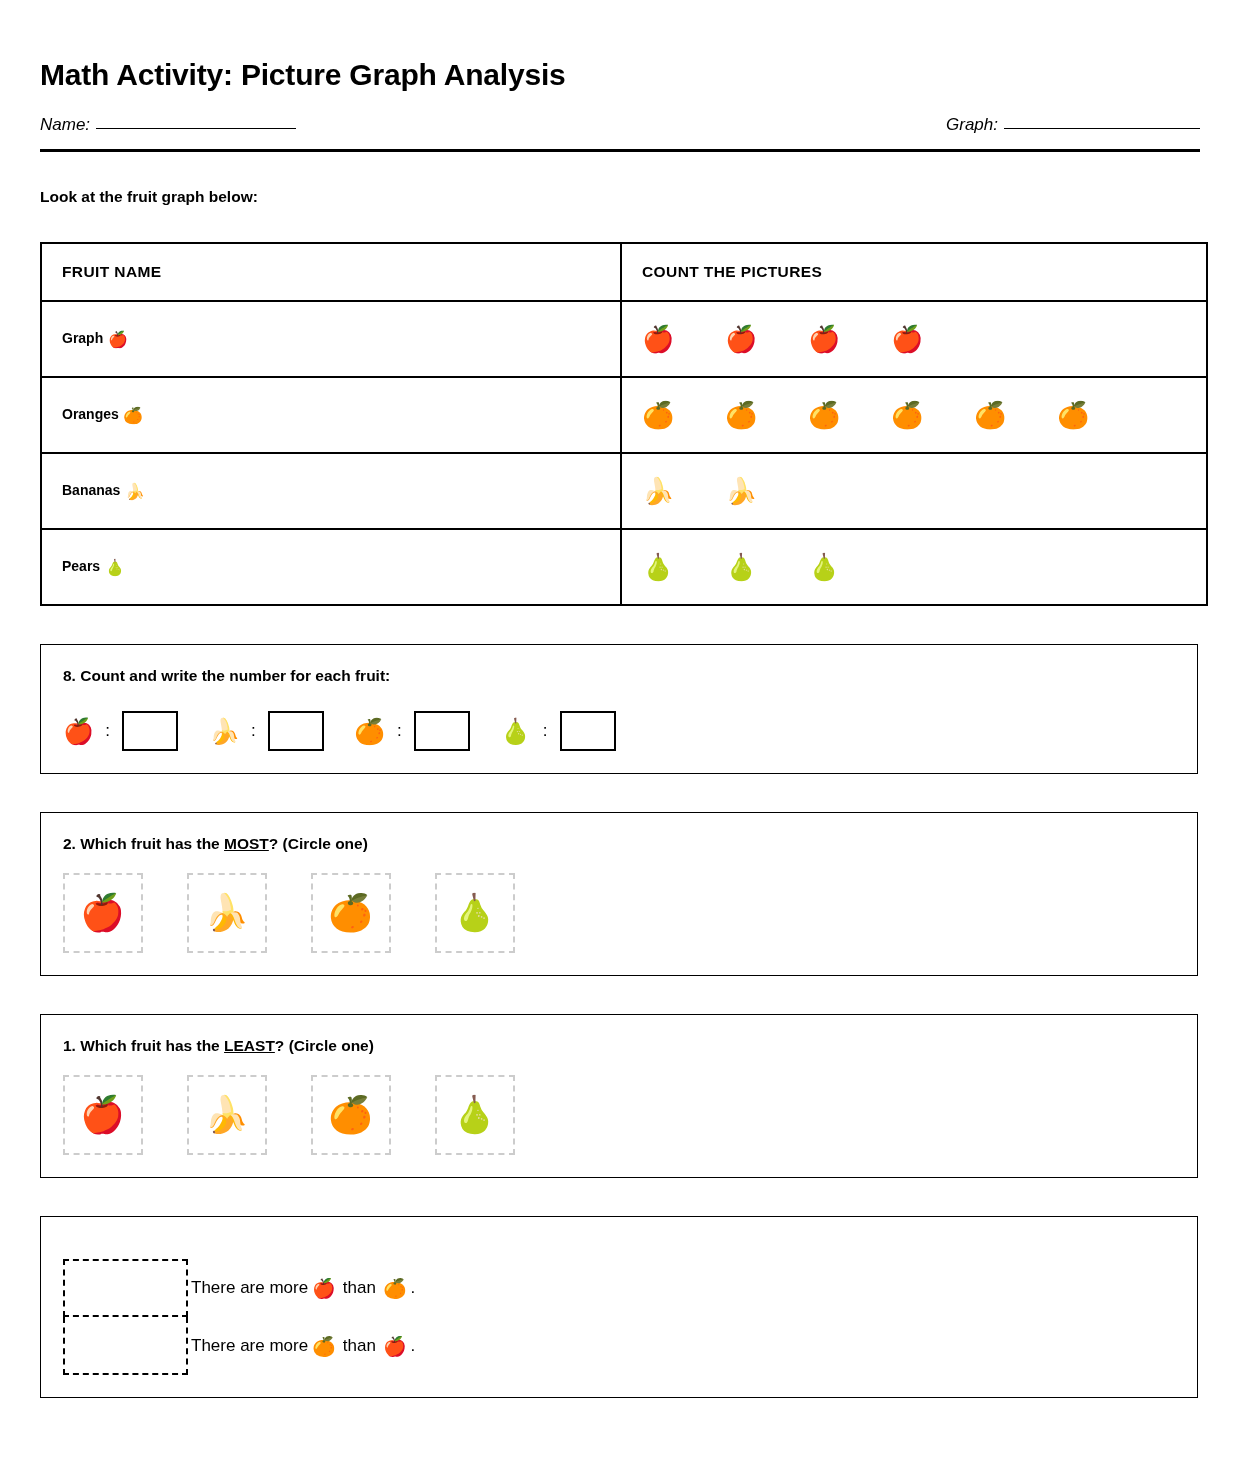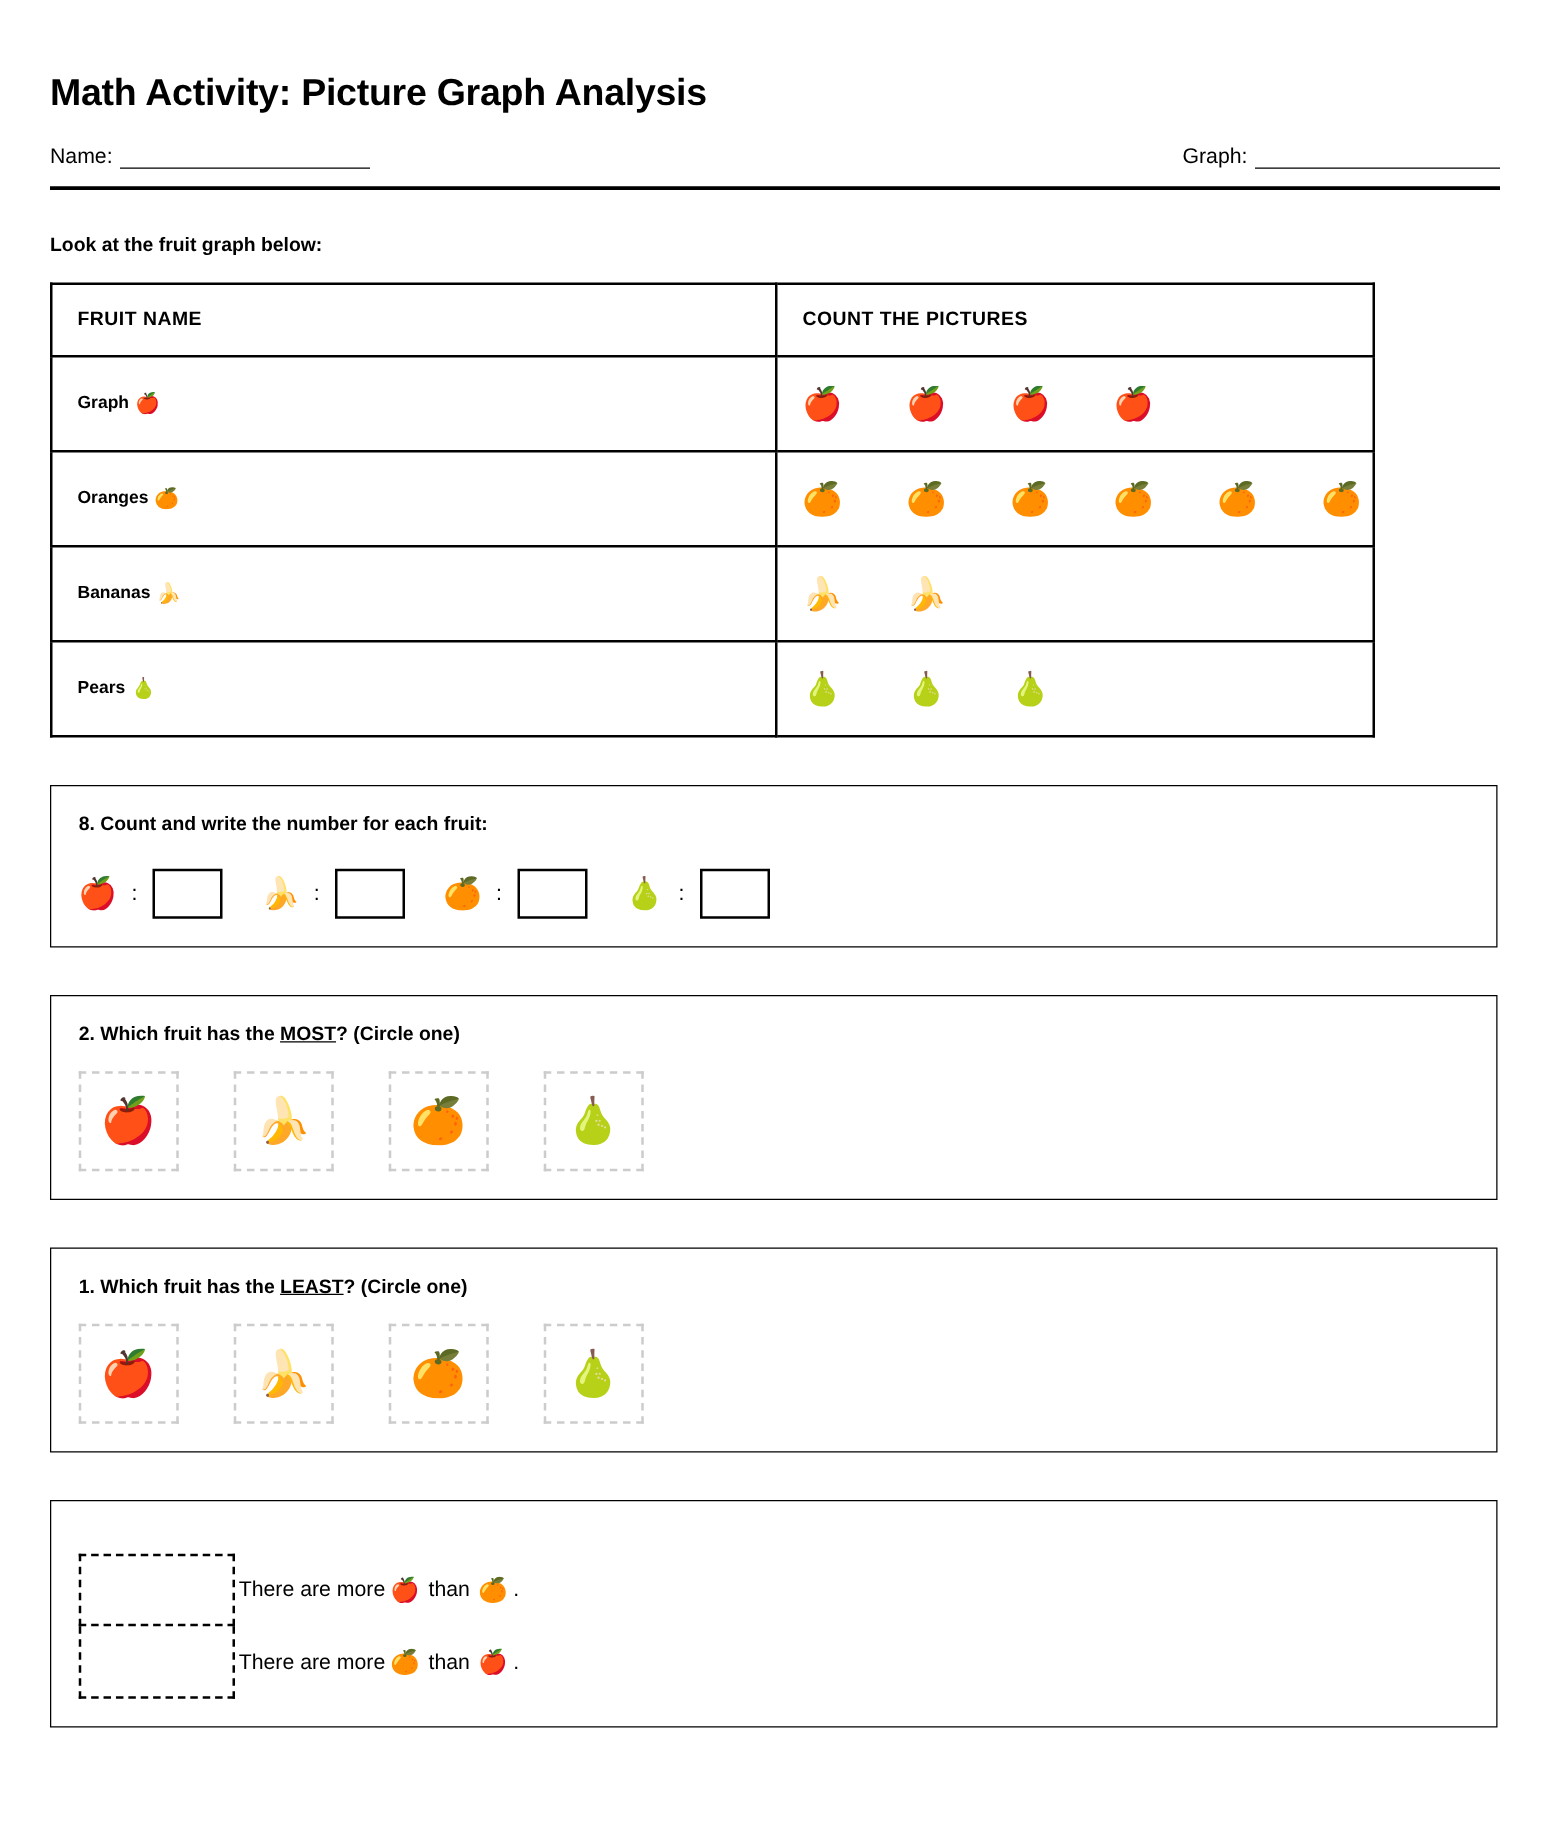--- a/index.html
+++ b/index.html
@@ -33,22 +33,22 @@
   }
   .namedate {
     display: flex;
     justify-content: space-between;
     align-items: flex-end;
     margin-top: 24px;
     font-size: 17px;
   }
   .nd-group {
     display: flex;
-    align-items: flex-end;
     white-space: nowrap;
+    font-style: italic;
   }
   .nd-label { font-size: 17px; }
   .nd-rule {
     display: inline-block;
     border-bottom: 1.5px solid #000;
     height: 13px;
     margin-left: 6px;
   }
   .nd-rule.name { width: 200px; }
   .nd-rule.date { width: 196px; }
@@ -61,22 +61,22 @@
 
   
   .intro {
     font-size: 15.5px;
     font-weight: bold;
     margin-top: 36px;
   }
 
   
   .fruit-table {
-    margin-top: 20px;
-    width: 1060px;
+    margin-top: 36px;
+    width: 1168px;
     border-collapse: collapse;
     table-layout: fixed;
   }
   .fruit-table th,
   .fruit-table td {
     border: 2px solid #000;
     text-align: left;
     vertical-align: middle;
   }
   .fruit-table th {

